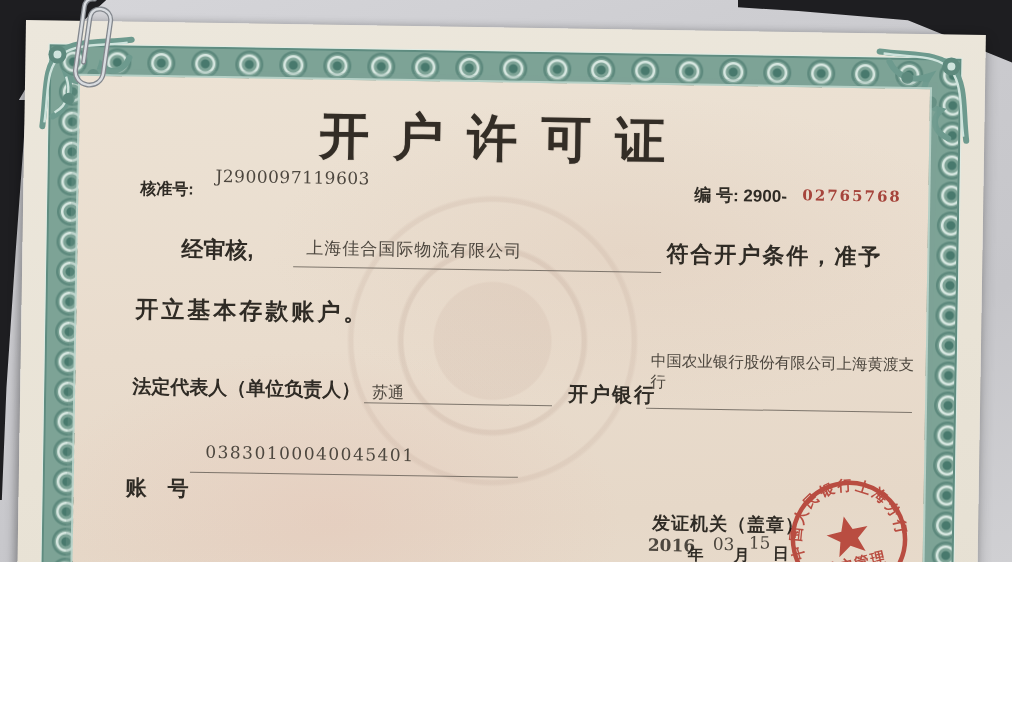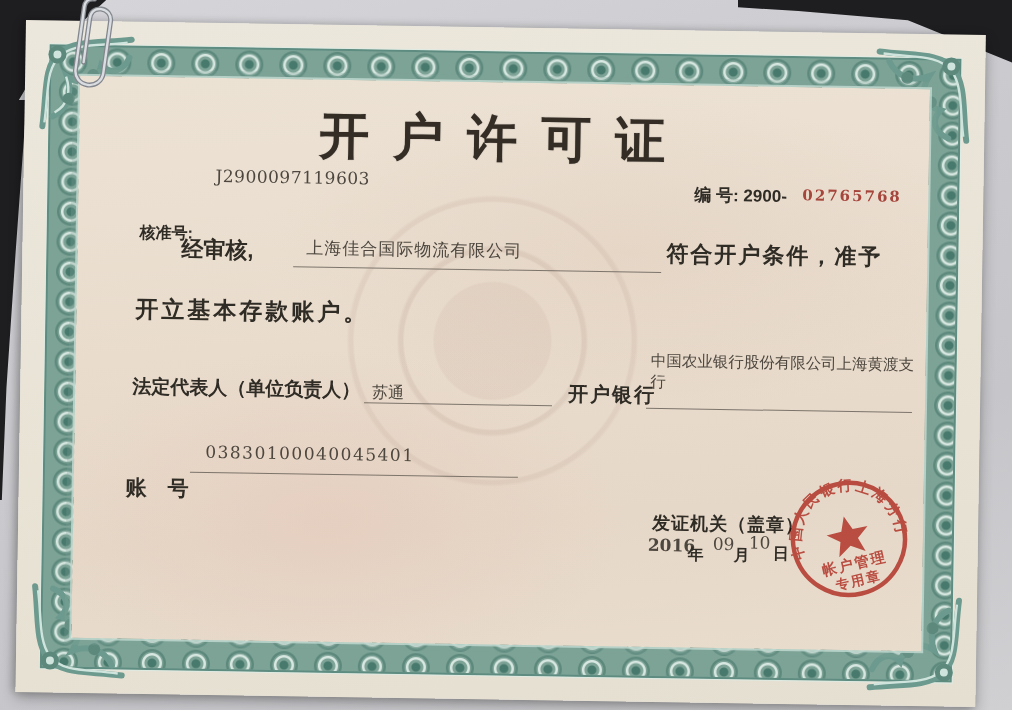--- a/index.html
+++ b/index.html
@@ -1,18 +1,18 @@
 <!DOCTYPE html>
 <html><head>
 <meta charset="utf-8">
 <style>
   html,body{margin:0;padding:0;}
   body{font-family:"Liberation Sans",sans-serif;}
   .photo{
-    position:relative;width:1012px;height:710px;overflow:hidden;
+    position:relative;width:1012px;height:562px;overflow:hidden;
     background:linear-gradient(160deg,#d6d6da 0%,#cbcbcf 40%,#c6c6ca 70%,#d0d0d3 100%);
   }
   
   .wedge{position:absolute;background:#1e1e21;}
   .wedge-top-left{left:0;top:0;width:118px;height:112px;
     clip-path:polygon(0 0,90% 0,38% 50%,10% 100%,0 100%);}
   .wedge-left{left:0;top:100px;width:46px;height:400px;
     clip-path:polygon(0 0,58% 0,34% 38%,14% 72%,4% 100%,0 100%);}
   .wedge-top-right{left:738px;top:0;width:274px;height:92px;
     clip-path:polygon(0 0,100% 0,100% 68%,62% 22%,22% 12%,0 8%);}
@@ -144,21 +144,21 @@
           <circle cx="22" cy="24" r="4" fill="#cfe4dd"></circle>
           <circle cx="58" cy="44" r="6" fill="#5d897d"></circle>
           <circle cx="34" cy="68" r="6" fill="#5d897d"></circle>
         </svg>
       </div>
       <div class="field"></div>
     </div>
 
     <div class="t title">开户许可证</div>
 
-    <div class="t lab" style="left:117px;top:157px;font-size:16px;margin-top:44px;">核准号:</div>
+    <div class="t lab" style="left:117px;top:157px;font-size:16px;">核准号:</div>
     <div class="t val" style="left:192px;top:143px;font-size:17px;letter-spacing:.5px;">J2900097119603</div>
 
     <div class="t lab" style="left:671px;top:153px;font-size:17px;">编 号: 2900-</div>
     <div class="t serial-red" style="left:779px;top:154px;font-size:15px;font-family:'DejaVu Serif','Liberation Serif',serif;">02765768</div>
 
     <div class="t lab" style="left:159px;top:212px;font-size:22px;">经审核,</div>
     <div class="t val" style="left:284px;top:212px;font-size:17px;letter-spacing:1px;">上海佳合国际物流有限公司</div>
     <div class="rule" style="left:271px;top:242px;width:368px;"></div>
     <div class="t lab" style="left:644px;top:209px;font-size:22px;letter-spacing:2px;">符合开户条件，准予</div>
     <div class="t lab" style="left:114px;top:272px;font-size:23px;letter-spacing:3px;">开立基本存款账户。</div>
@@ -170,23 +170,23 @@
     <div class="t val bank-val" style="left:630px;top:321px;font-size:15.5px;">中国农业银行股份有限公司上海黄渡支行</div>
     <div class="rule" style="left:626px;top:378px;width:266px;"></div>
 
     <div class="t lab" style="left:107px;top:452px;font-size:21px;">账　号</div>
     <div class="t val" style="left:186px;top:419px;font-size:17px;letter-spacing:1.5px;">03830100040045401</div>
     <div class="rule" style="left:171px;top:449px;width:328px;"></div>
 
     <div class="t lab" style="left:634px;top:481px;font-size:18px;letter-spacing:1px;">发证机关（盖章）</div>
     <div class="t val" style="left:630px;top:505px;font-size:17px;font-weight:bold;">2016</div>
     <div class="t lab" style="left:670px;top:514px;font-size:16px;">年</div>
-    <div class="t val" style="left:695px;top:503px;font-size:17px;">09</div>
+    <div class="t val" style="left:695px;top:503px;font-size:17px;">03</div>
     <div class="t lab" style="left:716px;top:514px;font-size:16px;">月</div>
-    <div class="t val" style="left:731px;top:501px;font-size:17px;">10</div>
+    <div class="t val" style="left:731px;top:501px;font-size:17px;">15</div>
     <div class="t lab" style="left:755px;top:512px;font-size:16px;">日</div>
 
     <div class="seal">
       <svg viewBox="0 0 150 150">
         <defs>
           <path id="sealArc" d="M 29,88 A 48,48 0 1,1 121,88" fill="none"></path>
         </defs>
         <circle cx="75" cy="75" r="56" fill="none" stroke="#c8483f" stroke-width="4.5"></circle>
         <polygon fill="#c8483f" points="75,52 80.8,66.2 96,66.6 84,76 88.5,90.6 75,82 61.5,90.6 66,76 54,66.6 69.2,66.2"></polygon>
         <text font-size="14.5" font-weight="700" fill="#c8483f" letter-spacing="2.5" style="font-family:'Liberation Sans',sans-serif;">

